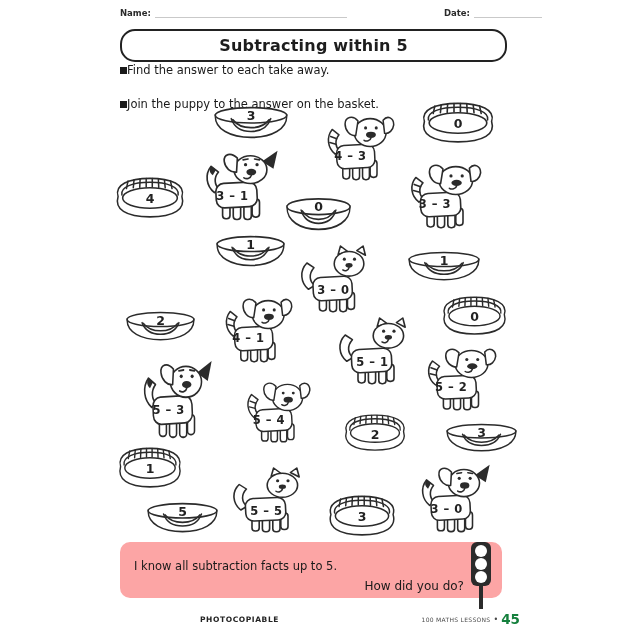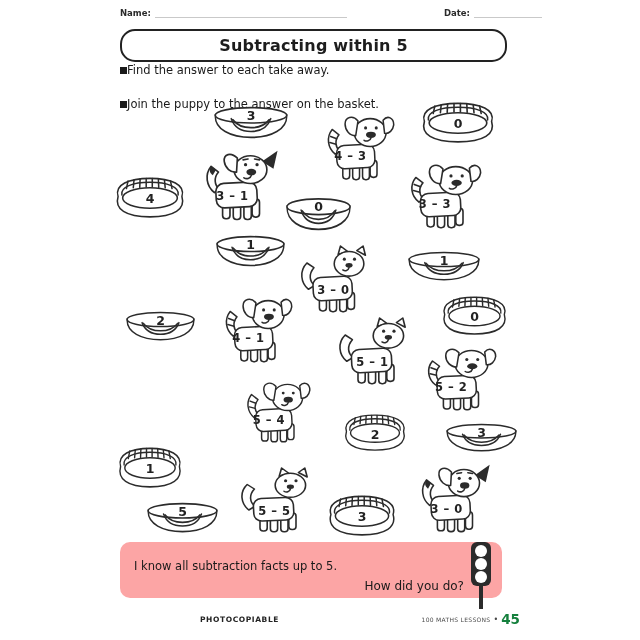--- a/index.html
+++ b/index.html
@@ -168,27 +168,33 @@
           <use href="#puppy-c"></use>
         </svg>
         <span class="lbl">5 – 1</span>
       </div>
       <div class="item puppy v-a" style="left: 420px; top: 346px; width: 78px; height: 66px;">
         <svg viewBox="0 0 100 88" preserveAspectRatio="none">
           <use href="#puppy-a"></use>
         </svg>
         <span class="lbl">5 – 2</span>
       </div>
+      <div class="item puppy v-b" style="left: 136px; top: 360px; width: 78px; height: 80px;">
+        <svg viewBox="0 0 100 88" preserveAspectRatio="none">
+          <use href="#puppy-b"></use>
+        </svg>
+        <span class="lbl">5 – 3</span>
+      </div>
       <div class="item puppy v-a" style="left: 240px; top: 380px; width: 72px; height: 64px;">
         <svg viewBox="0 0 100 88" preserveAspectRatio="none">
           <use href="#puppy-a"></use>
         </svg>
         <span class="lbl">5 – 4</span>
       </div>
-      <div class="item puppy v-c" style="left: 236px; top: 468px; width: 80px; height: 66px;">
+      <div class="item puppy v-c" style="left: 228px; top: 468px; width: 80px; height: 66px;">
         <svg viewBox="0 0 100 88" preserveAspectRatio="none">
           <use href="#puppy-c"></use>
         </svg>
         <span class="lbl">5 – 5</span>
       </div>
       <div class="item puppy v-b" style="left: 414px; top: 464px; width: 78px; height: 70px;">
         <svg viewBox="0 0 100 88" preserveAspectRatio="none">
           <use href="#puppy-b"></use>
         </svg>
         <span class="lbl">3 – 0</span>

